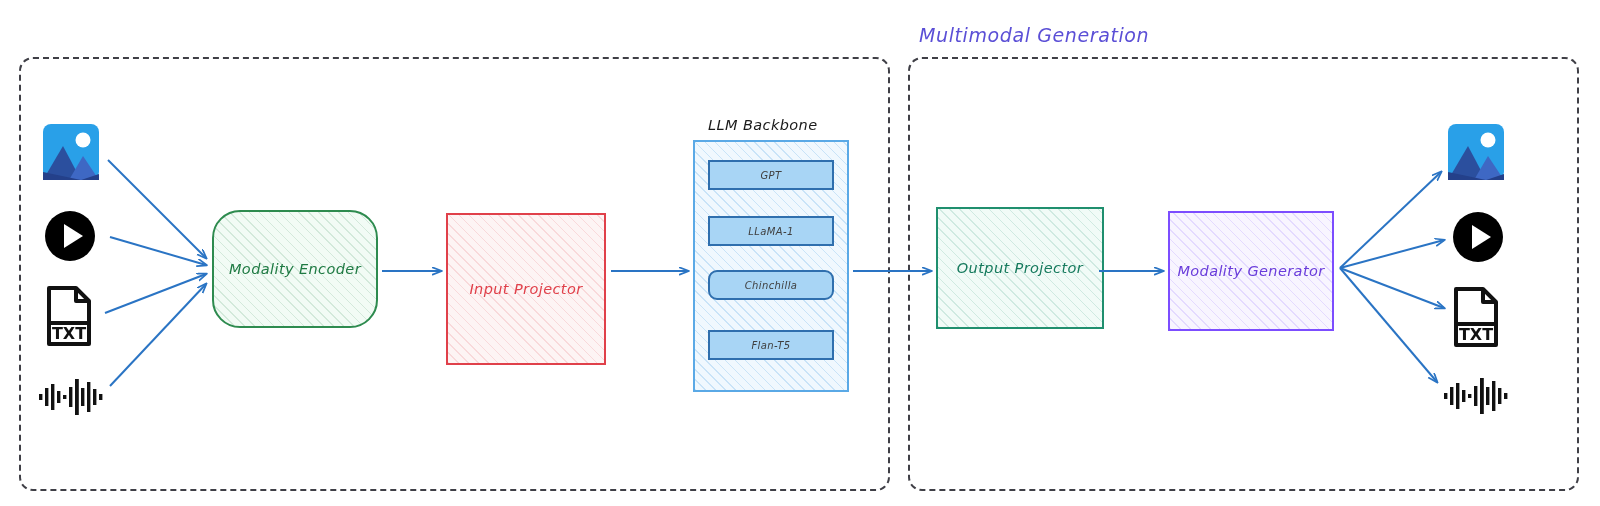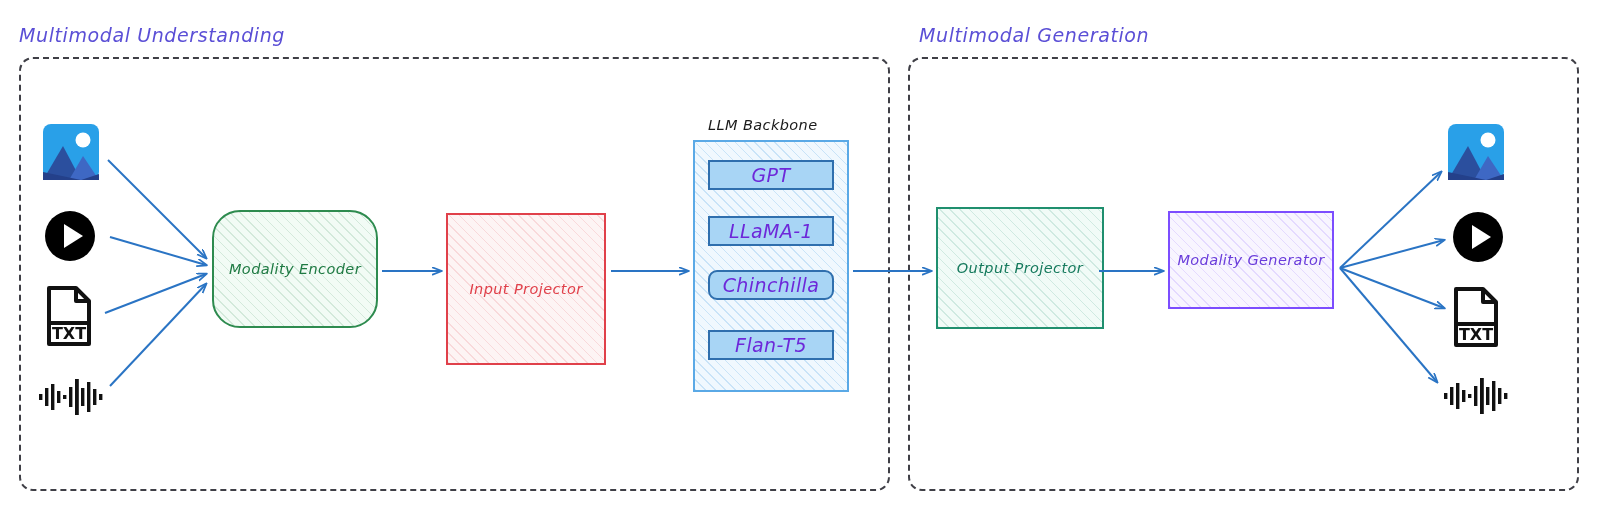--- a/index.html
+++ b/index.html
@@ -53,35 +53,34 @@
   .llm-outer{position:absolute;border:2px solid #5aa9e6;box-sizing:border-box;
      background-color:#f0f8fe;
      background-image:repeating-linear-gradient(45deg,
         rgba(90,169,230,.26) 0px, rgba(90,169,230,.26) 1px,
         transparent 1px, transparent 7px);}
   .llm-caption{position:absolute;font-size:14.5px;color:#1a1a1a;
         white-space:nowrap;font-style:italic;letter-spacing:.4px;}
   .llm-item{position:absolute;border:2px solid #2f6fae;background:#a8d5f5;
         box-sizing:border-box;display:flex;align-items:center;
         justify-content:center;}
-  .llm-item span{font-size:19px;color:#6d28d9;font-style:italic;
+  .llm-item span{font-size:10px;color:#404040;font-style:italic;
         letter-spacing:.4px;}
 
   
   .icon{position:absolute;}
 
   .svg-layer{position:absolute;left:0;top:0;width:1600px;height:506px;
              pointer-events:none;}
 </style>
 </head>
 <body>
 
 <div class="stage">
 
-  <div class="group-title" style="left:19px;top:24px;">Multimodal Understanding</div>
 
   <div class="group-title" style="left:919px;top:24px;">Multimodal Generation</div>
 
   <div class="group" style="left:19px;top:57px;width:867px;height:430px;"></div>
 
   <div class="group" style="left:908px;top:57px;width:667px;height:430px;"></div>
 
   <div class="icon" style="left:43px;top:124px;width:56px;height:56px;">
     <svg width="56" height="56" viewBox="0 0 56 56">
       <rect x="0" y="0" width="56" height="56" rx="8" fill="#29a0e8"></rect>
@@ -148,21 +147,21 @@
     <span>Chinchilla</span>
   </div>
   <div class="llm-item" style="left:708px;top:330px;width:126px;height:30px;">
     <span>Flan-T5</span>
   </div>
 
   <div class="pbox teal" style="left:936px;top:207px;width:168px;height:122px;">
     <span class="plabel">Output Projector</span>
   </div>
 
-  <div class="pbox purple" style="left:1168px;top:211px;width:166px;height:98px;">
+  <div class="pbox purple" style="left:1168px;top:211px;width:166px;height:120px;">
     <span class="plabel">Modality Generator</span>
   </div>
 
   <div class="icon" style="left:1448px;top:124px;width:56px;height:56px;">
     <svg width="56" height="56" viewBox="0 0 56 56">
       <rect x="0" y="0" width="56" height="56" rx="8" fill="#29a0e8"></rect>
       <circle cx="40" cy="16" r="7.5" fill="#ffffff"></circle>
       <path d="M0 56 L20 22 L38 56 Z" fill="#2b4f9e"></path>
       <path d="M26 56 L40 32 L56 56 Z" fill="#3e68c4"></path>
       <path d="M0 48 L0 56 L56 56 L56 50 L38 56 Z" fill="#24408a"></path>

